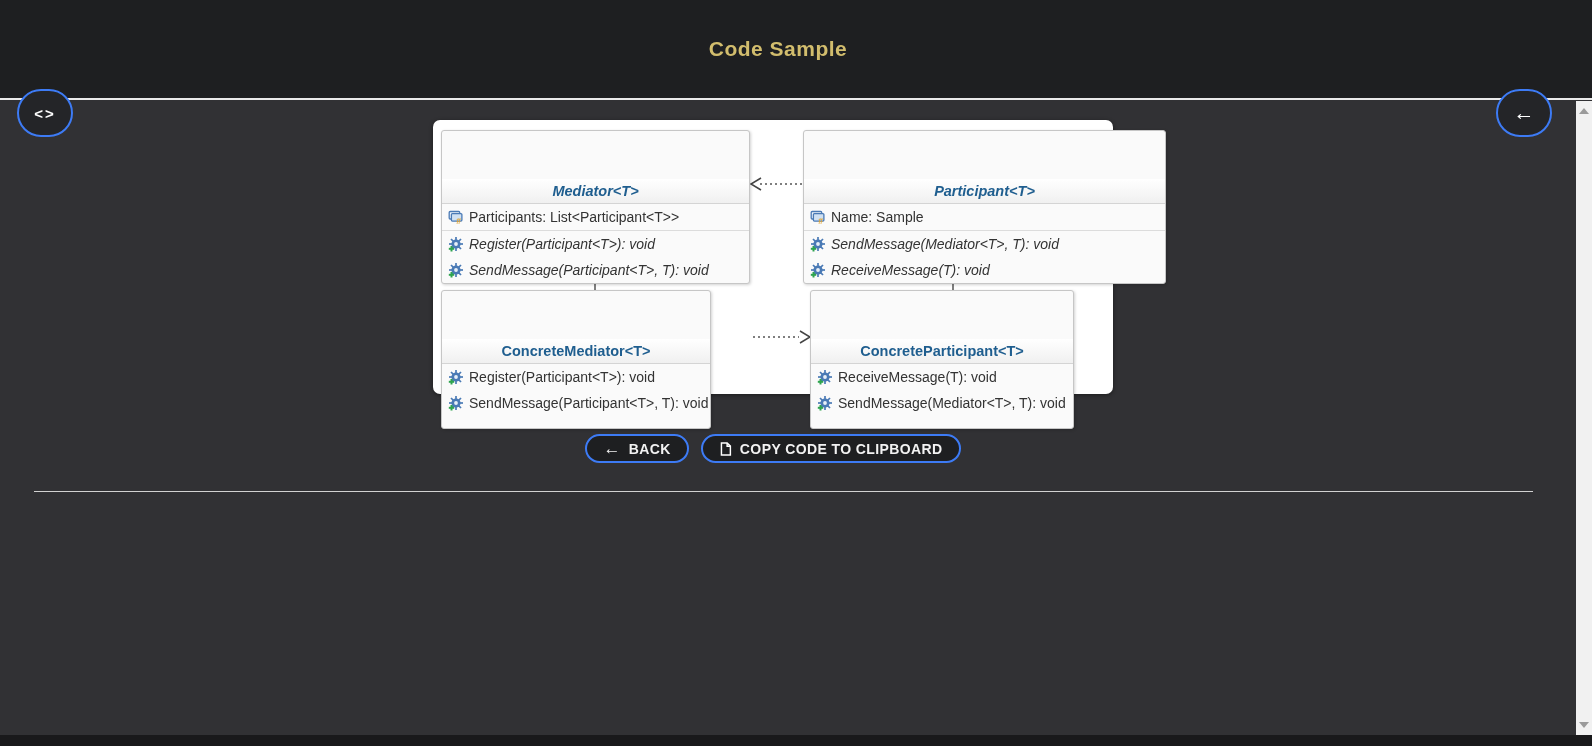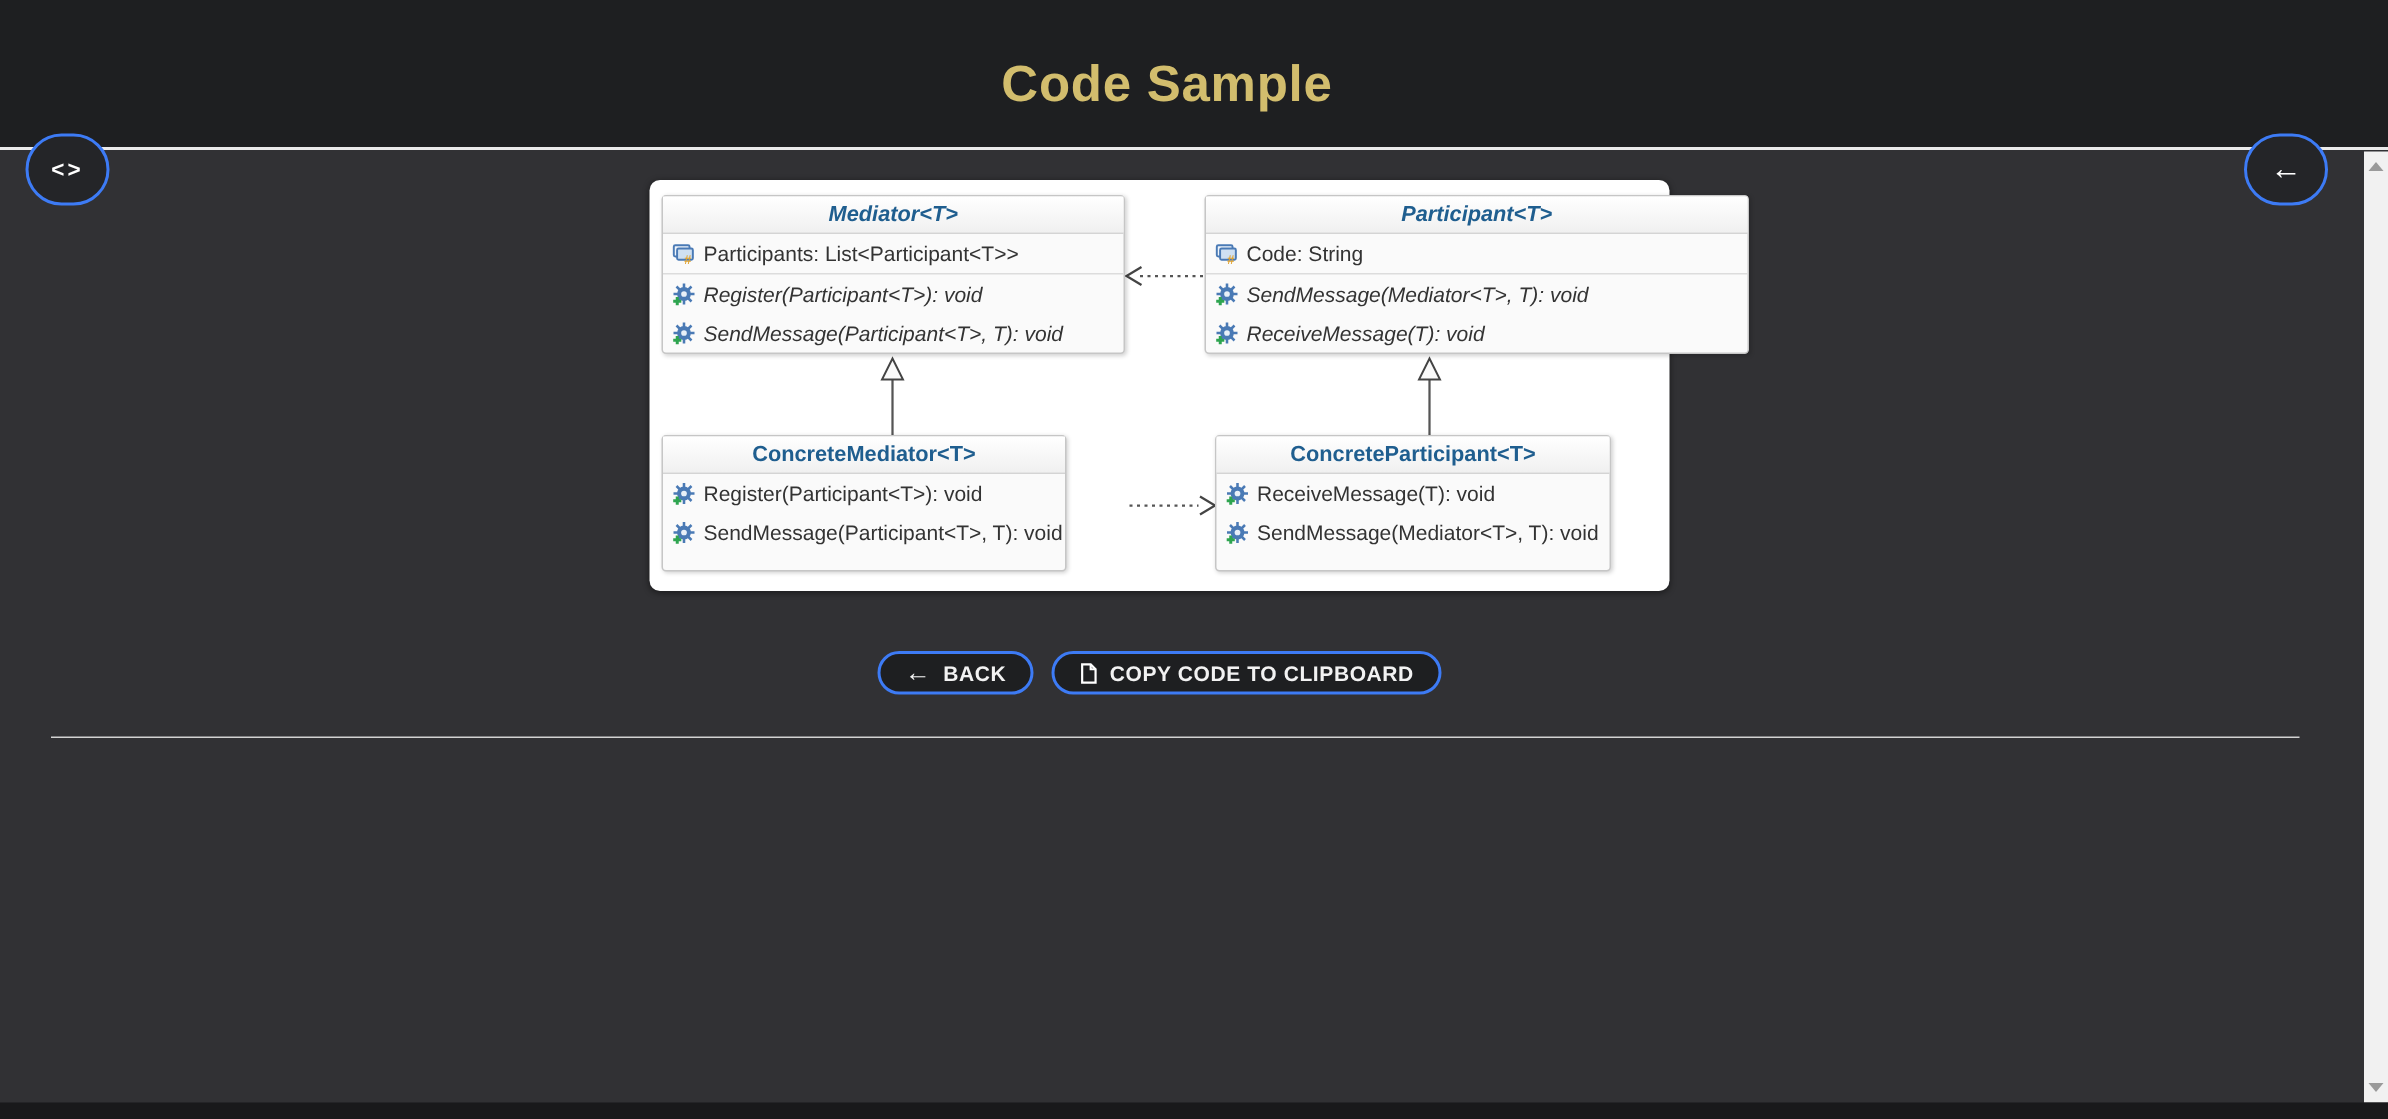--- a/index.html
+++ b/index.html
@@ -14,21 +14,21 @@
   
   .header {
     position:absolute; top:0; left:0; width:100%; height:100px;
     background:#1e1f21;
     border-bottom:2px solid #eaeaea;
     z-index:1;
   }
   .header-title {
     position:absolute; top:37px; left:0; width:1556px;
     text-align:center;
-    font-size:34px; font-weight:bold;
+    font-size:21px; font-weight:bold;
     color:#d2bd6d;
     letter-spacing:0.5px;
   }
 
   
   .circle-btn {
     position:absolute; width:56px; height:48px;
     border-radius:26px;
     border:2px solid #3d7bf5;
     background:#242528;
@@ -54,20 +54,21 @@
     box-shadow:1px 1px 3px rgba(0,0,0,0.18);
     font-size:14px; color:#333;
     z-index:3;
   }
   .uml-header {
     height:25px; line-height:25px;
     text-align:center; font-weight:bold; font-size:14.5px;
     color:#1f5e8f;
     background:linear-gradient(#ffffff,#f0f0f0);
     border-bottom:1px solid #d4d4d4;
+    margin-top:48px;
   }
   .uml-class.abstract .uml-header,
   .uml-class.abstract .uml-row.method .row-text { font-style:italic; }
   .uml-section.methods { border-top:1px solid #dcdcdc; }
   .uml-row {
     display:flex; align-items:center;
     height:26px; padding:0 6px; gap:5px;
     white-space:nowrap; overflow:hidden;
   }
   .uml-row .ic { flex:0 0 16px; width:16px; height:16px; }
@@ -199,21 +200,21 @@
 
   <div class="uml-class abstract" style="left:370px; top:10px; width:363px;">
     <div class="uml-header">Participant&lt;T&gt;</div>
     <div class="uml-section fields">
       <div class="uml-row field">
         <svg class="ic" viewBox="0 0 16 16">
           <rect x="1.2" y="2.5" width="10.5" height="7.5" rx="1" fill="#eef4fb" stroke="#4a7ab5" stroke-width="1.3"></rect>
           <rect x="3.4" y="4.6" width="10.5" height="7.5" rx="1" fill="#cfe0f2" stroke="#4a7ab5" stroke-width="1.3"></rect>
           <text x="8.2" y="15.3" font-size="8.5" font-weight="bold" fill="#e0a32e" font-family="Liberation Sans, sans-serif">#</text>
         </svg>
-        <span class="row-text">Code: String</span>
+        <span class="row-text">Name: Sample</span>
       </div>
     </div>
     <div class="uml-section methods">
       <div class="uml-row method">
         <svg class="ic" viewBox="0 0 16 16">
           <g stroke="#4a7ab5" stroke-width="1.7">
               <line x1="8" y1="1" x2="8" y2="15"></line>
               <line x1="1" y1="8" x2="15" y2="8"></line>
               <line x1="3" y1="3" x2="13" y2="13"></line>
               <line x1="13" y1="3" x2="3" y2="13"></line>

